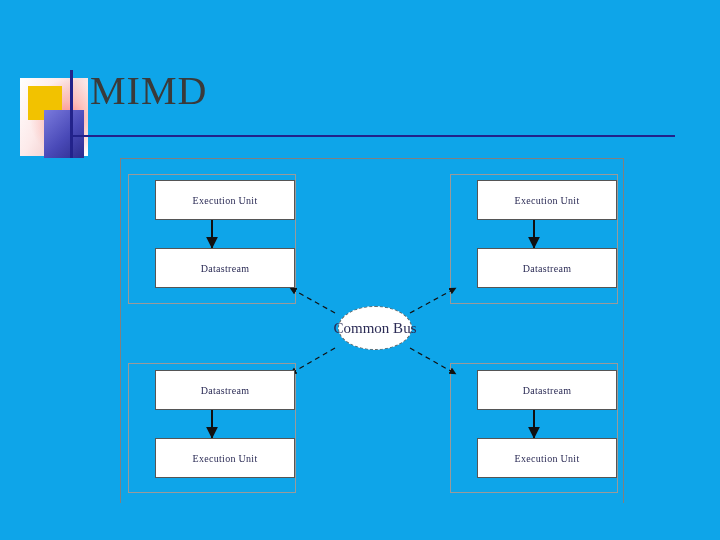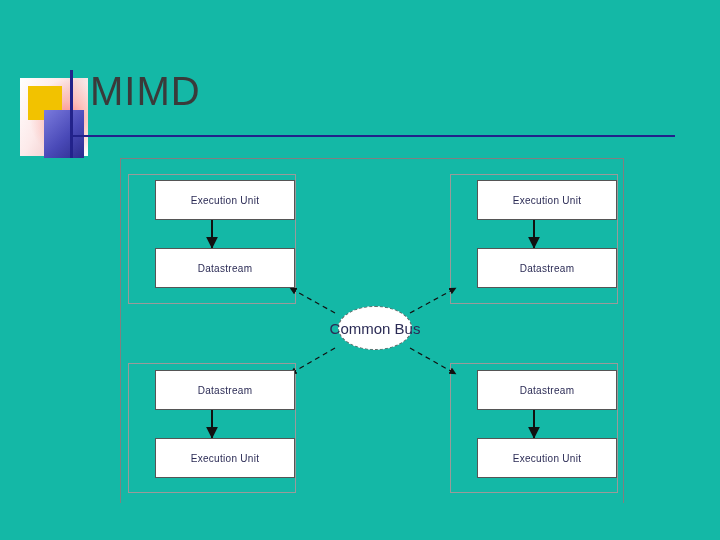--- a/index.html
+++ b/index.html
@@ -4,22 +4,22 @@
 <style>
   html, body {
     margin: 0;
     padding: 0;
     background: #ffffff;
   }
   #slide {
     position: relative;
     width: 720px;
     height: 540px;
-    background: #14b8a6;
-    font-family: Liberation Sans, sans-serif;
+    background: #0ea5e9;
+    font-family: Liberation Serif, serif;
     overflow: hidden;
   }
 
   
   .deco-gradient {
     position: absolute;
     left: 20px;
     top: 78px;
     width: 68px;
     height: 78px;

